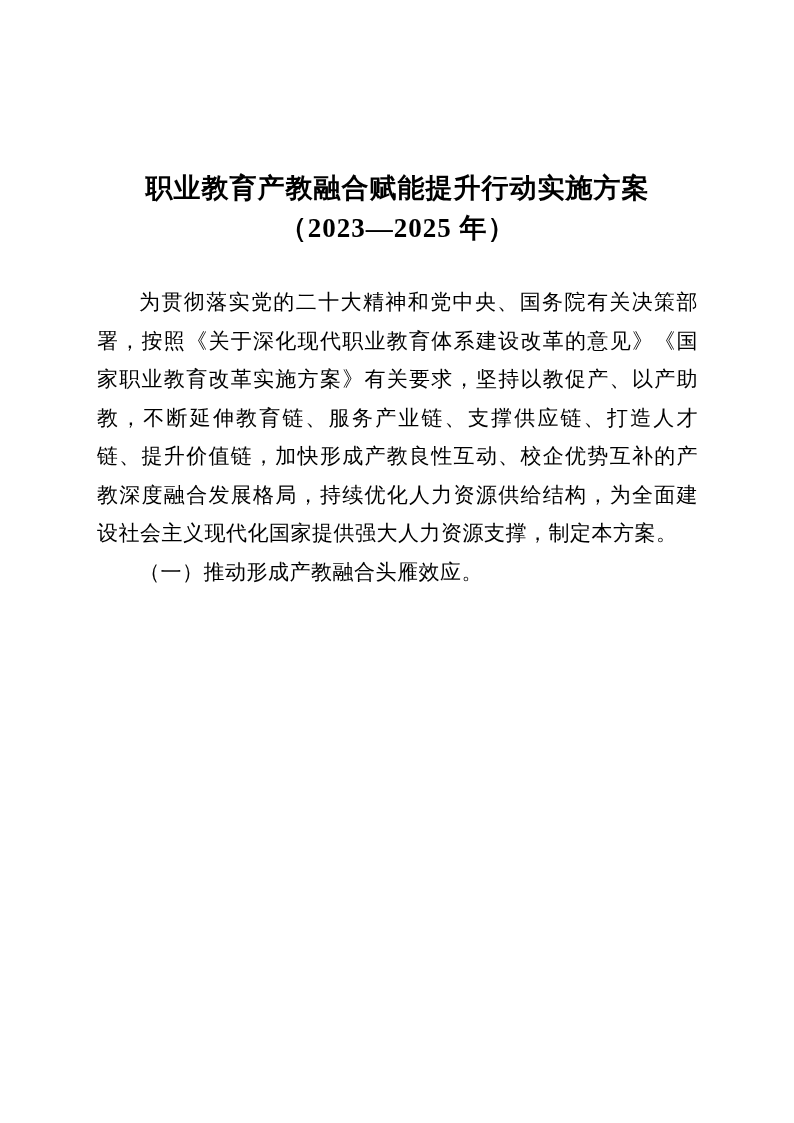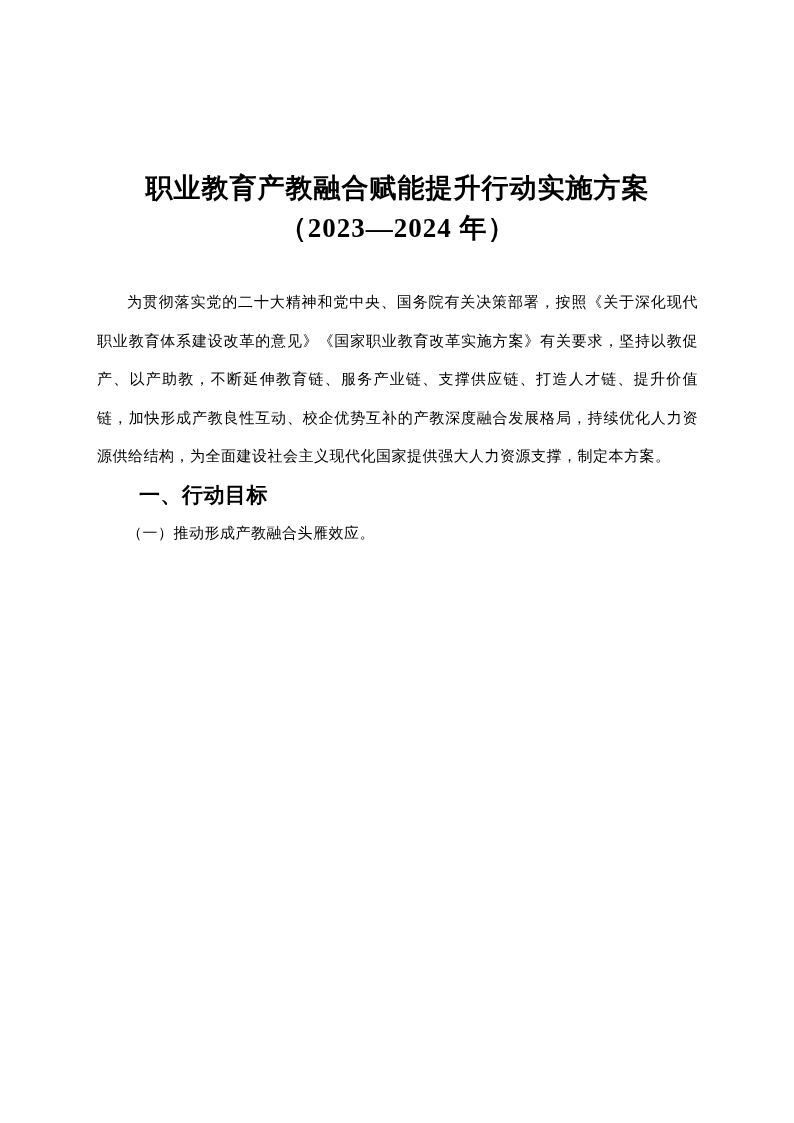--- a/index.html
+++ b/index.html
@@ -28,21 +28,21 @@
     font-family: "Liberation Serif", "DejaVu Serif", serif;
   }
   .doc-title .title-line {
     display: block;
   }
   .doc-body {
     margin-top: 35px;
   }
   .para {
     margin: 0;
-    font-size: 15px;
+    font-size: 21px;
     line-height: 38.5px;
     letter-spacing: 0.5px;
     text-align: justify;
     text-justify: inter-character;
     word-break: normal;
     overflow-wrap: break-word;
   }
   .indent-2em {
     text-indent: 2em;
   }
@@ -58,28 +58,27 @@
   .kai-style {
   }
 </style>
 </head>
 <body>
 
 <div class="page">
 
   <h1 class="doc-title">
     <span class="title-line">职业教育产教融合赋能提升行动实施方案</span>
-    <span class="title-line">（2023—2024 年）</span>
+    <span class="title-line">（2023—2025 年）</span>
   </h1>
 
   <div class="doc-body">
 
     <p class="para indent-2em">为贯彻落实党的二十大精神和党中央、国务院有关决策部署，按照《关于深化现代职业教育体系建设改革的意见》《国家职业教育改革实施方案》有关要求，坚持以教促产、以产助教，不断延伸教育链、服务产业链、支撑供应链、打造人才链、提升价值链，加快形成产教良性互动、校企优势互补的产教深度融合发展格局，持续优化人力资源供给结构，为全面建设社会主义现代化国家提供强大人力资源支撑，制定本方案。</p>
 
-    <p class="sec-heading">一、行动目标</p>
 
 
 
     <p class="para indent-2em kai-style">（一）推动形成产教融合头雁效应。</p>
 
   </div>
 
 </div>
 
 </body></html>

